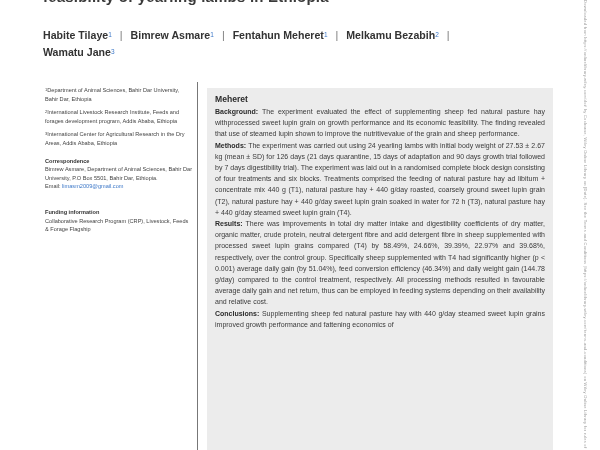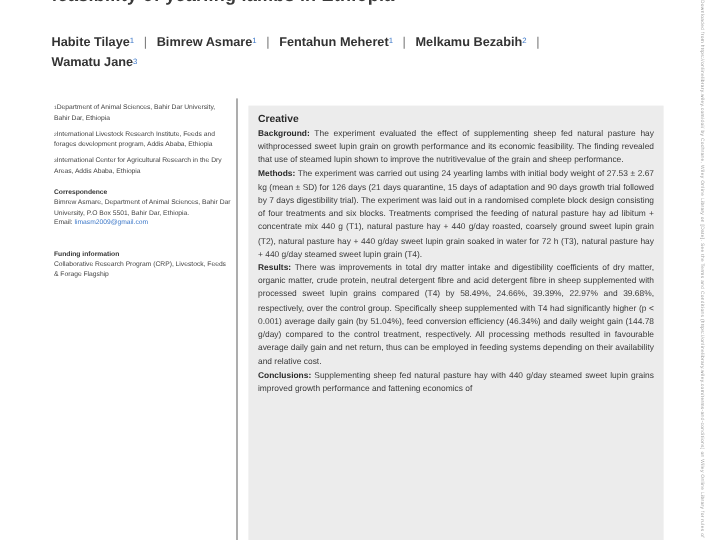--- a/index.html
+++ b/index.html
@@ -80,21 +80,21 @@
   <p style="margin-bottom:0"><span>Bimrew Asmare, Department of Animal Sciences, Bahir Dar University, P.O Box 5501, Bahir Dar, Ethiopia.</span><br><span>Email:</span> <a>limasm2009@gmail.com</a></p>
 
   <div class="gap"></div>
   <p class="head" style="margin-bottom:0">Funding information</p>
   <p>Collaborative Research Program (CRP), Livestock, Feeds &amp; Forage Flagship</p>
 </div>
 
 <div class="vdivider"></div>
 
 <div class="abstract-box">
-  <h2>Creative</h2>
+  <h2>Meheret</h2>
   <p><span class="lbl">Background:</span> <span>The experiment evaluated the effect of supplementing sheep fed natural pasture hay withprocessed sweet lupin grain on growth performance and its economic feasibility. The finding revealed that use of steamed lupin shown to improve the nutritivevalue of the grain and sheep performance.</span></p>
   <p><span class="lbl">Methods:</span> <span>The experiment was carried out using 24 yearling lambs with initial body weight of 27.53 ± 2.67 kg (mean ± SD) for 126 days (21 days quarantine, 15 days of adaptation and 90 days growth trial followed by 7 days digestibility trial). The experiment was laid out in a randomised complete block design consisting of four treatments and six blocks. Treatments comprised the feeding of natural pasture hay ad libitum + concentrate mix 440 g (T1), natural pasture hay + 440 g/day roasted, coarsely ground sweet lupin grain (T2), natural pasture hay + 440 g/day sweet lupin grain soaked in water for 72 h (T3), natural pasture hay + 440 g/day steamed sweet lupin grain (T4).</span></p>
   <p><span class="lbl">Results:</span> <span>There was improvements in total dry matter intake and digestibility coefficients of dry matter, organic matter, crude protein, neutral detergent fibre and acid detergent fibre in sheep supplemented with processed sweet lupin grains compared (T4) by 58.49%, 24.66%, 39.39%, 22.97% and 39.68%, respectively, over the control group. Specifically sheep supplemented with T4 had significantly higher (p &lt; 0.001) average daily gain (by 51.04%), feed conversion efficiency (46.34%) and daily weight gain (144.78 g/day) compared to the control treatment, respectively. All processing methods resulted in favourable average daily gain and net return, thus can be employed in feeding systems depending on their availability and relative cost.</span></p>
   <p><span class="lbl">Conclusions:</span> <span>Supplementing sheep fed natural pasture hay with 440 g/day steamed sweet lupin grains improved growth performance and fattening economics of</span></p>
 </div>
 
 <div class="side-strip">
   <span>Downloaded from https://onlinelibrary.wiley.com/doi/ by Cochrane, Wiley Online Library on [Date]. See the Terms and Conditions (https://onlinelibrary.wiley.com/terms-and-conditions) on Wiley Online Library for rules of use; OA articles are governed by the applicable Creative Commons License</span>
 </div>
 

